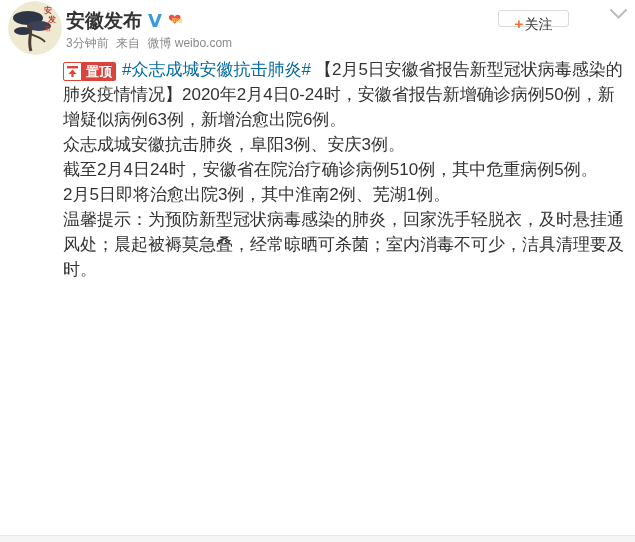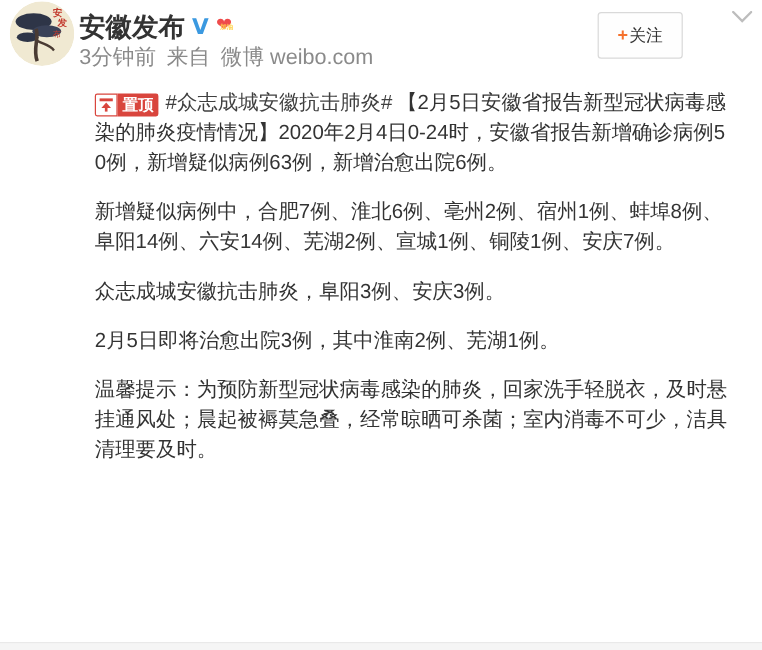--- a/index.html
+++ b/index.html
@@ -7,62 +7,62 @@
   .page {
     position:relative; width:635px; height:542px; background:#ffffff;
     font-family:"Liberation Sans", sans-serif; overflow:hidden;
   }
   
   .avatar {
     position:absolute; left:8px; top:1px; width:54px; height:54px;
     border-radius:50%; overflow:hidden; cursor:pointer;
   }
   .name-row { position:absolute; left:66px; top:8px; display:flex; align-items:center; }
-  .username { font-size:22px; font-weight:bold; color:#333; cursor:pointer;text-align:right; }
+  .username { font-size:19px; font-weight:bold; color:#333; cursor:pointer;text-align:right; }
   .v-badge {
     margin-left:6px; font-size:18px; font-weight:900; color:#3B99E0;
     font-family:"DejaVu Sans", sans-serif; line-height:1;
   }
   .heart-badge { position:relative; margin-left:6px; width:18px; height:17px; display:inline-block; }
   .heart-badge .heart { position:absolute; left:0; top:-2px; font-size:16px; color:#ef4b4b; line-height:17px; }
   .heart-badge .heart-text {
     position:absolute; left:3px; top:3px; font-size:6px; color:#ffd34d;
     transform:scale(0.9); font-weight:bold; letter-spacing:0;
   }
-  .meta-row { position:absolute; left:66px; top:35px; font-size:18px; color:#8a8a8a; }
+  .meta-row { position:absolute; left:66px; top:35px; font-size:12px; color:#8a8a8a; }
   .meta-row .ts { cursor:pointer; }
   .meta-row .src-label { margin:0 4px; }
   .meta-row .src { cursor:pointer; }
   .follow-btn {
-    position:absolute; right:66px; top:10px; height:39px; min-width:71px;
+    position:absolute; right:66px; top:10px; height:17px; min-width:71px;
     background:#fefefe; border:1px solid #d9d9d9; border-radius:3px;
     font-size:14px; color:#333; cursor:pointer; text-align:center;
     font-family:"Liberation Sans", sans-serif; padding:4px 10px;
   }
   .follow-btn .plus { color:#f5712c; font-weight:bold; margin-right:1px; font-size:15px; }
   .chevron { position:absolute; right:8px; top:9px; cursor:pointer; line-height:0; }
   
   .content {
     position:absolute; left:63px; top:57px; width:566px;
     font-size:17px; line-height:25px; color:#333;
     font-family:"Liberation Sans", sans-serif;
     word-break:break-all;
   }
-  .content p { margin:16px; }
+  .content p { margin:0; }
   .pin-badge { display:inline-flex; align-items:center; vertical-align:-3px; margin-right:6px; }
   .pin-icon-box {
     width:19px; height:19px; border:1px solid #d9453d; background:#fff;
     display:inline-flex; align-items:center; justify-content:center;
     border-radius:2px 0 0 2px;
   }
   .pin-label {
     height:19px; line-height:19px; background:#d9453d; color:#fff;
     font-size:13px; padding:0 4px; border-radius:0 2px 2px 0; font-weight:bold;
   }
-  .hashtag { color:#404040; text-decoration:none; cursor:pointer; margin-right:4px; }
+  .hashtag { color:#0369a1; text-decoration:none; cursor:pointer; margin-right:4px; }
   
   .bottom-strip {
     position:absolute; left:0; bottom:0; width:635px; height:7px;
     background:#f5f5f5; border-top:1px solid #e9e9e9;
   }
 </style>
 </head>
 <body>
 
 <div class="page">
@@ -112,21 +112,21 @@
         <span class="pin-icon-box">
           <svg width="13" height="13" viewBox="0 0 13 13">
             <rect x="1" y="1" width="11" height="2.4" fill="#d9453d"></rect>
             <polygon points="6.5,4.5 10.5,9 2.5,9" fill="#d9453d"></polygon>
             <rect x="5.4" y="8.5" width="2.2" height="3.5" fill="#d9453d"></rect>
           </svg>
         </span>
         <span class="pin-label">置顶</span>
       </span><a class="hashtag">#众志成城安徽抗击肺炎#</a><span>【2月5日安徽省报告新型冠状病毒感染的肺炎疫情情况】2020年2月4日0-24时，安徽省报告新增确诊病例50例，新增疑似病例63例，新增治愈出院6例。</span>
     </p>
-    <p>新增疑似病例中，合肥7例、淮北6例、亳州2例、宿州1例、蚌埠8例、阜阳14例、六安14例、芜湖2例、宣城1例、铜陵1例、安庆7例。</p>
     <p>众志成城安徽抗击肺炎，阜阳3例、安庆3例。</p>
+    <p>截至2月4日24时，安徽省在院治疗确诊病例510例，其中危重病例5例。</p>
     <p>2月5日即将治愈出院3例，其中淮南2例、芜湖1例。</p>
     <p>温馨提示：为预防新型冠状病毒感染的肺炎，回家洗手轻脱衣，及时悬挂通风处；晨起被褥莫急叠，经常晾晒可杀菌；室内消毒不可少，洁具清理要及时。</p>
   </div>
 
   <div class="bottom-strip"></div>
 
 </div>
 
 </body></html>

